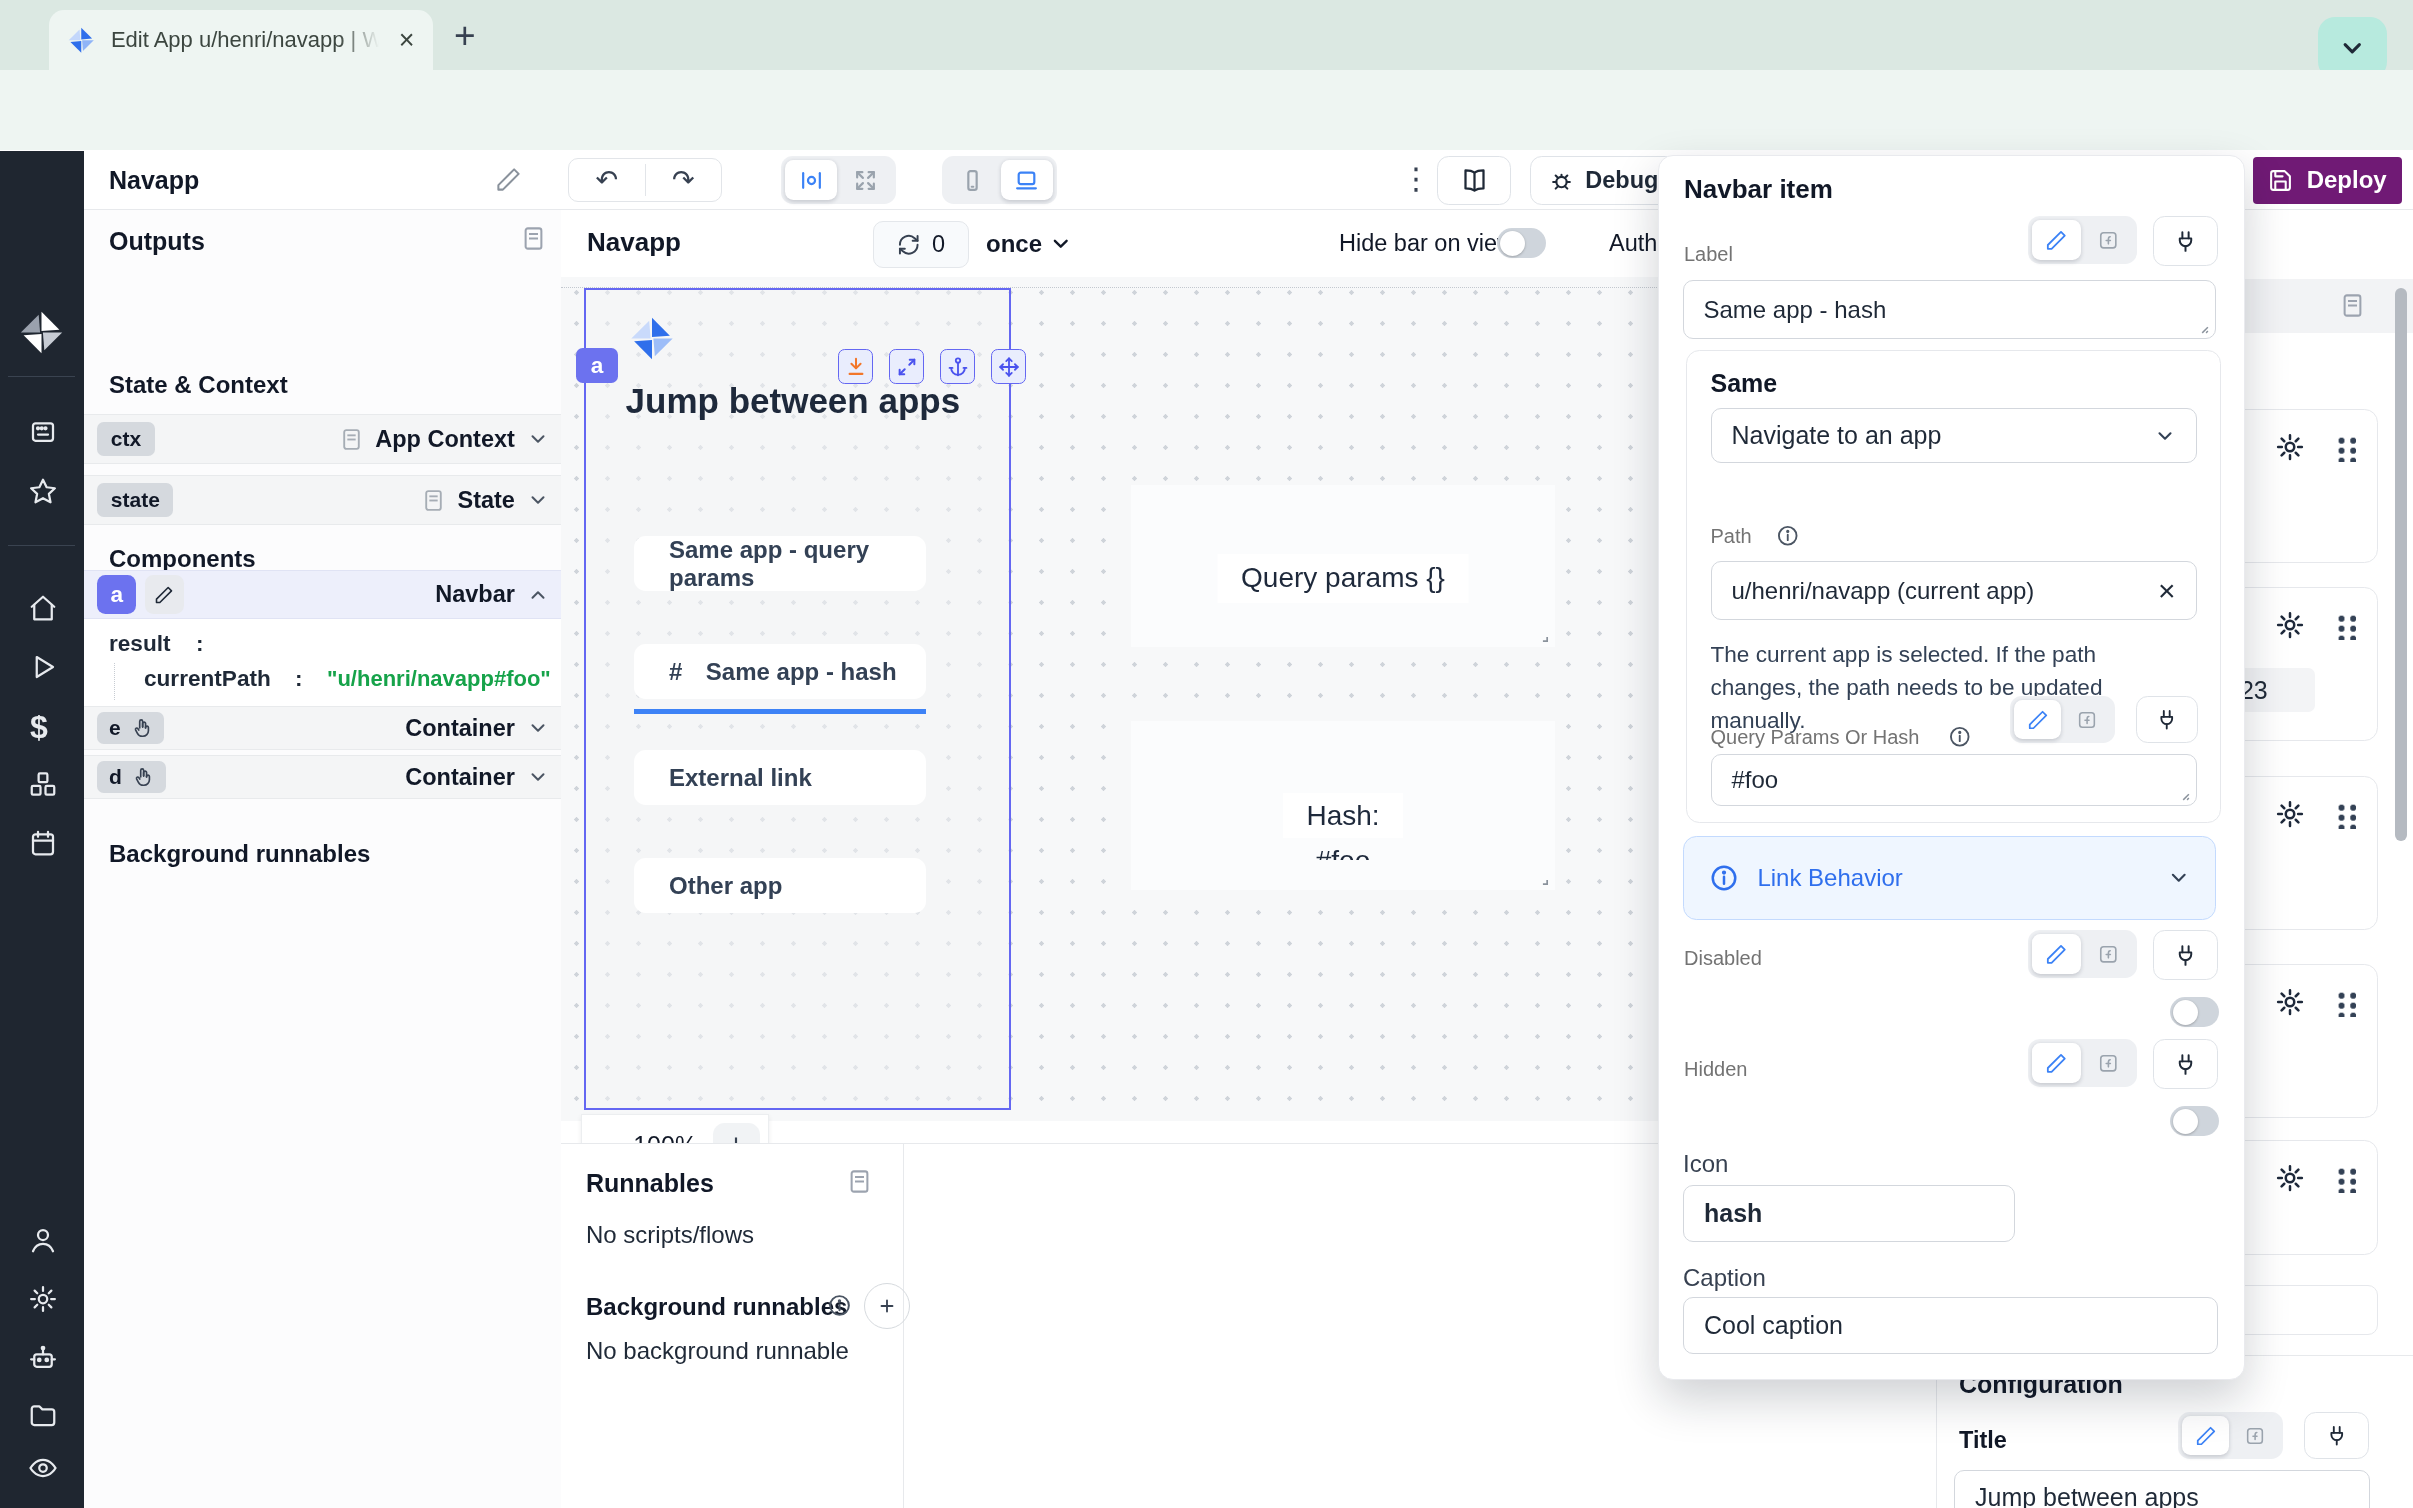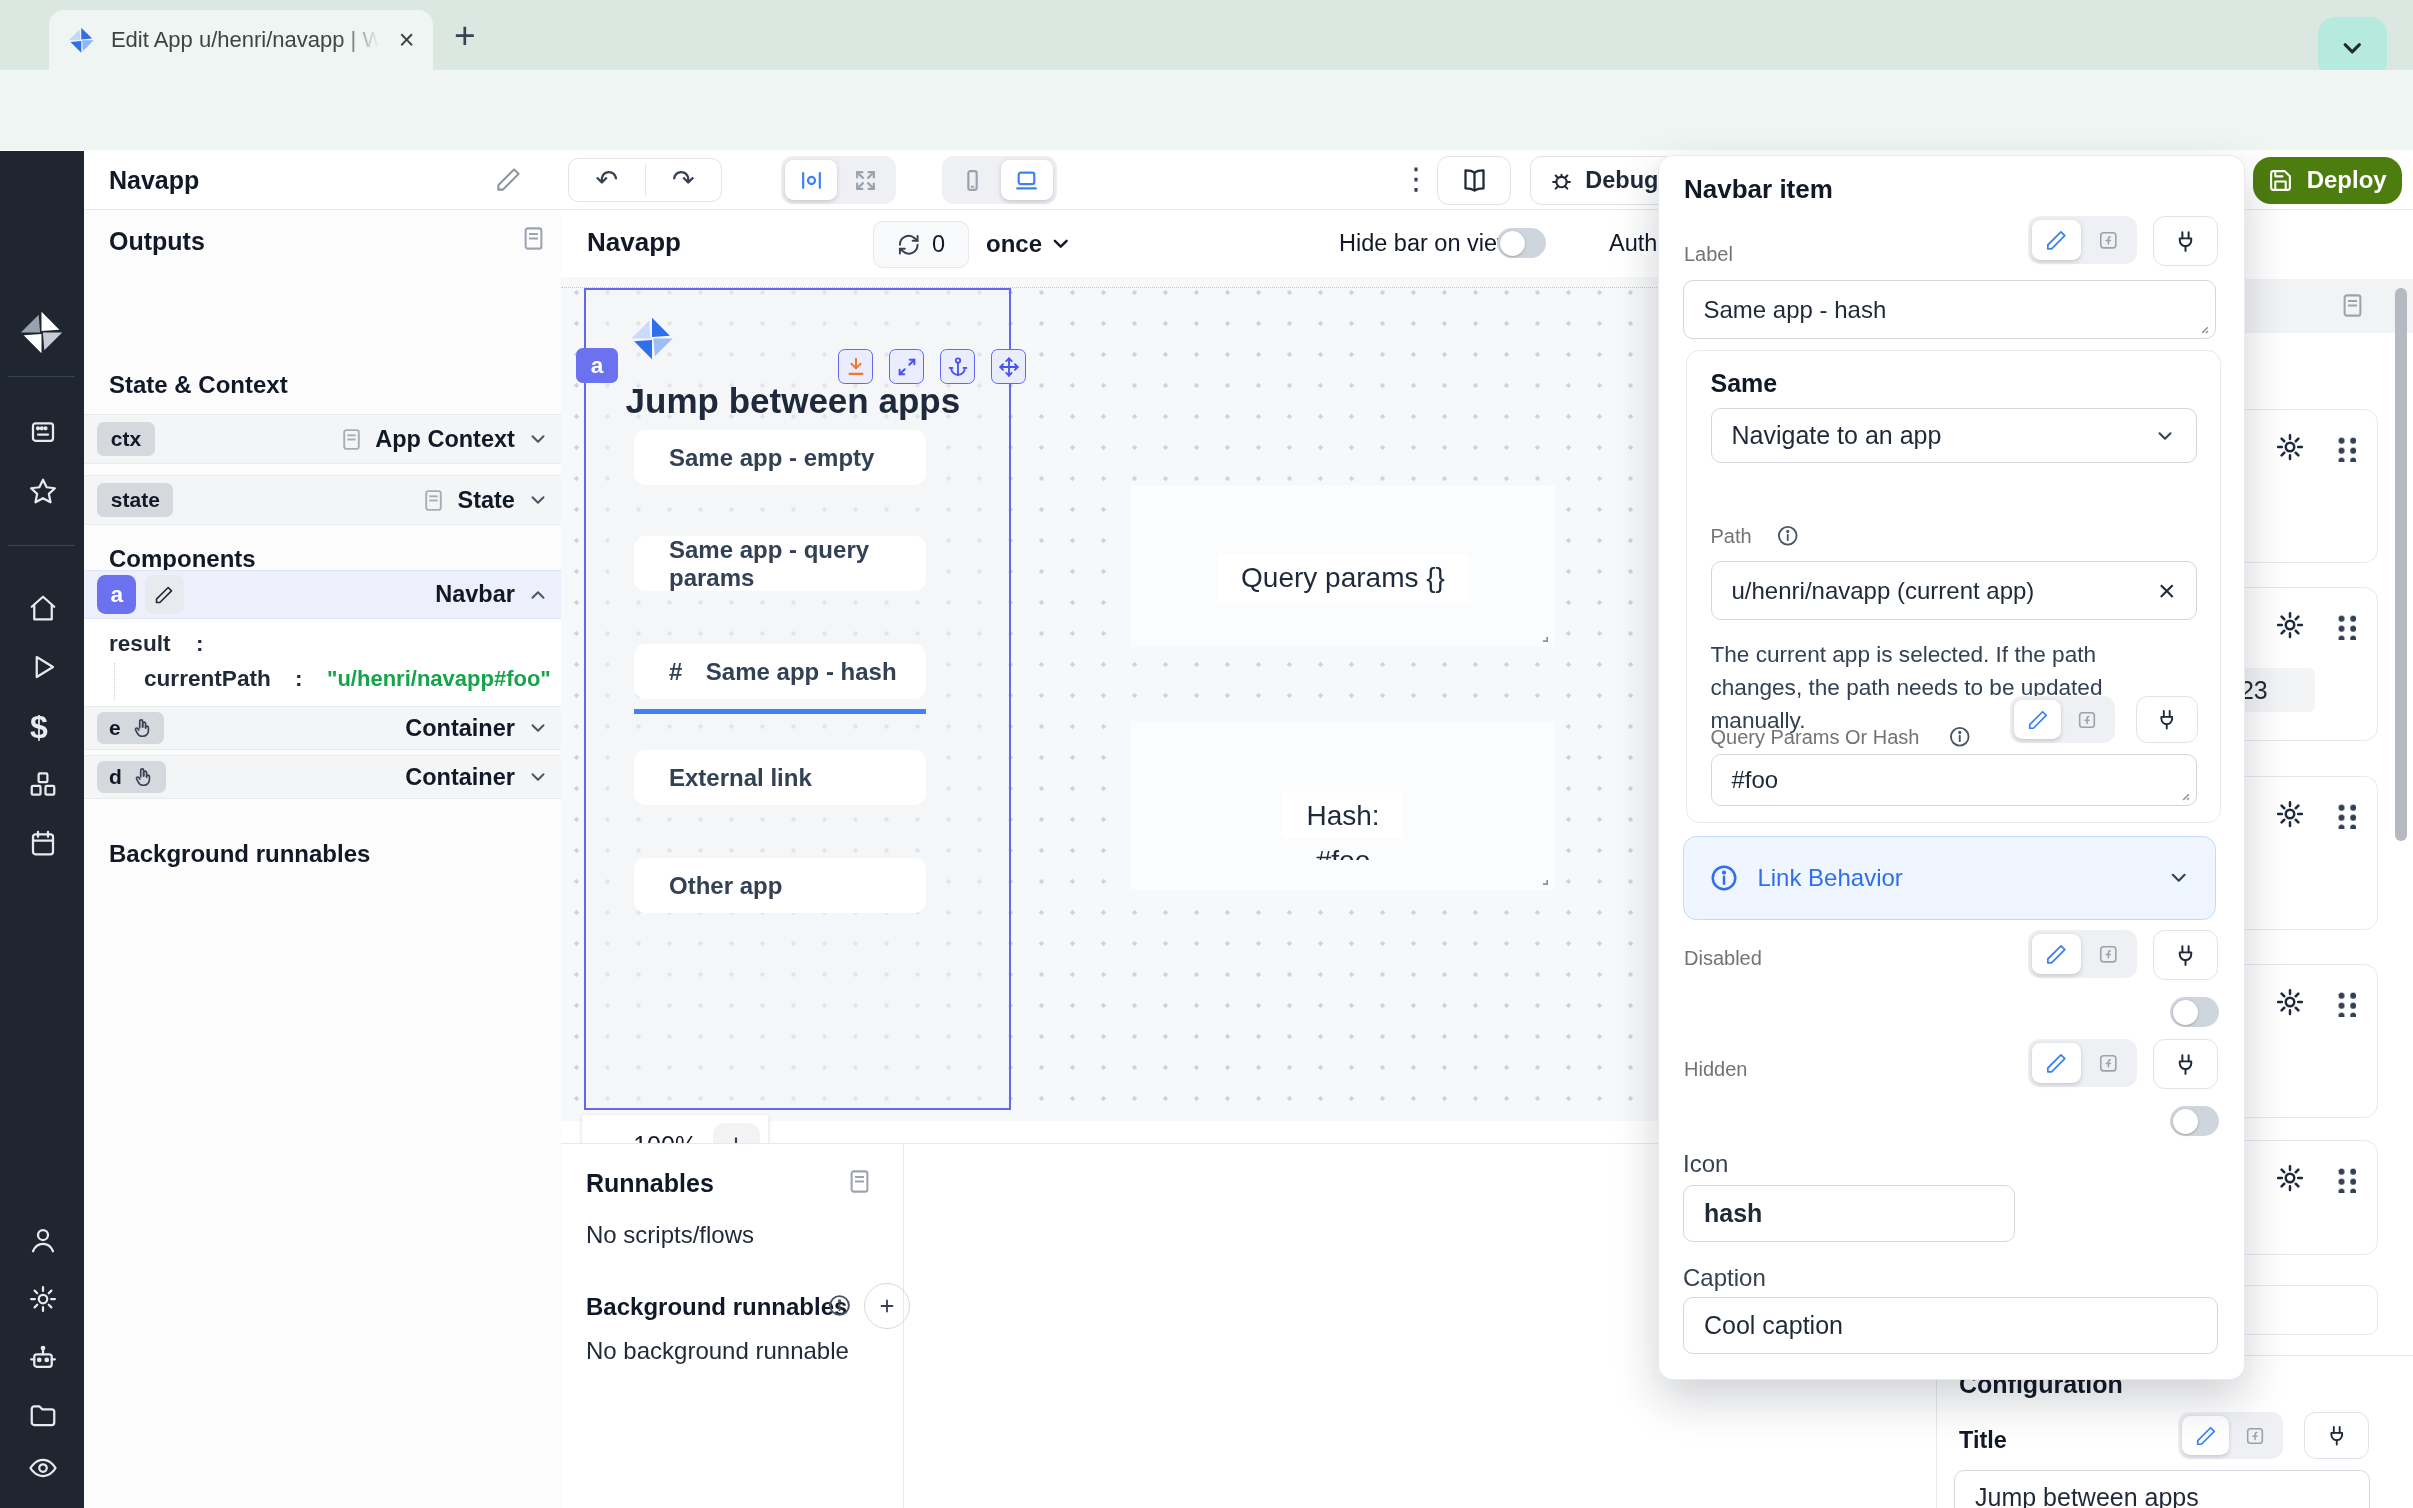--- a/index.html
+++ b/index.html
@@ -19,21 +19,21 @@
   .avatar{width:47px;height:47px;border-radius:50%;background:radial-gradient(circle at 38% 32%,#bcd9c2,#5d8f72 55%,#2f5b44 90%)}
   
   .rail{left:0;top:151px;width:84px;height:1358px;background:#1f2630}
   .rail .ic{color:#e7eaee}
   .raildiv{position:absolute;left:8.4px;width:67px;border-top:1.3px solid #3a4350}
   .toolbar{left:84px;top:151px;width:2330px;height:59px;background:#fff;border-bottom:1.3px solid #e7e9ec;box-sizing:border-box}
   .seg{display:flex;align-items:center;background:#eef0f3;border-radius:11.7px;padding:4.2px;gap:2.5px;box-sizing:border-box}
   .seg .cell{width:52px;height:40px;display:flex;align-items:center;justify-content:center;border-radius:8.4px;color:#9aa3ad}
   .seg .cell.on{background:#fff;box-shadow:0 1.7px 4.2px rgba(15,23,42,.18);color:#3b82f6}
   .sqbtn{display:flex;align-items:center;justify-content:center;background:#fff;border:1.3px solid #dfe3e8;border-radius:11.7px;color:#1f2937;box-sizing:border-box}
-  .deploy{background:#4d7c0f;color:#fff;border-radius:18px;display:flex;align-items:center;justify-content:center;gap:13.4px;font-weight:700;font-size:24px}
+  .deploy{background:#701a75;color:#fff;border-radius:4px;display:flex;align-items:center;justify-content:center;gap:13.4px;font-weight:700;font-size:24px}
   
   .lpanel{left:84px;top:210px;width:478px;height:1299px;background:#fcfcfd;border-right:1.3px solid #e7e9ec;box-sizing:border-box}
   .h30{font-size:25px;font-weight:700;color:#111827}
   .searchbox{position:absolute;left:15px;top:69px;width:446px;height:57px;border:1.3px solid #d4d8dd;border-radius:13.4px;background:#fff;box-sizing:border-box;font-size:24px;color:#1f2937;padding:0 22px;font-family:"Liberation Sans",sans-serif}
   .searchbox::placeholder{color:#9aa3af}
   .lrow{position:absolute;left:0;width:478px;background:#f4f5f6;border-top:0.8px solid #e8eaec;border-bottom:0.8px solid #e8eaec;display:flex;align-items:center;padding:0 13.4px;box-sizing:border-box}
   .badge{background:#d5d9de;border-radius:6.7px;font-size:21px;font-weight:600;color:#111827;padding:5px 13.4px}
   .rowright{margin-left:auto;display:flex;align-items:center;gap:11.7px}
   .rowtype{font-size:23.5px;font-weight:700;color:#111827}
   
@@ -485,23 +485,20 @@
               </g>
               <g transform="rotate(270 50 50)">
                 <path d="M50 47 L50 6 L88 44 Z" fill="#c9dafb"></path>
               </g>
             </g>
           </svg>
       </span>
       <span style="position:absolute;left:40px;top:91px;font-size:35px;font-weight:800;color:#1e293b">Jump between apps</span>
     </div>
 
-    <div class="navitem" style="top:153px">
-        <span>Same app - empty</span>
-      </div>
     <div class="navitem" style="top:259px">
         <span>Same app - query params</span>
       </div>
     <div class="navitem" style="top:367px">
       <span style="font-weight:600;margin-right:23.5px">#</span>
       <span>Same app - hash</span>
     </div>
     <div class="abs" style="left:73px;top:432px;width:292px;height:5px;background:#3d82f6"></div>
     <div class="navitem" style="top:581px">
         <span>Other app</span>

